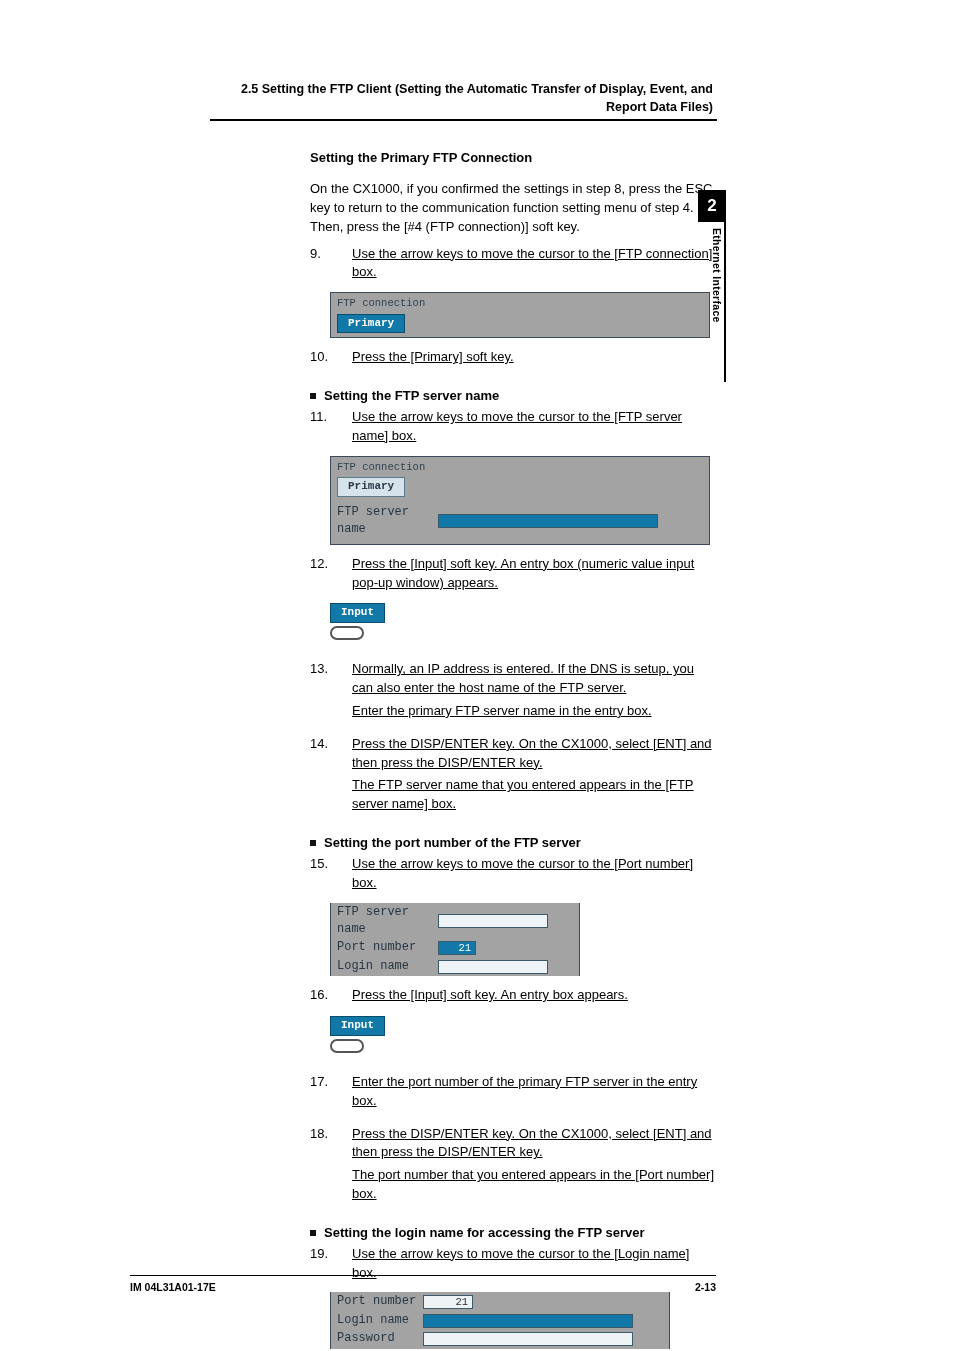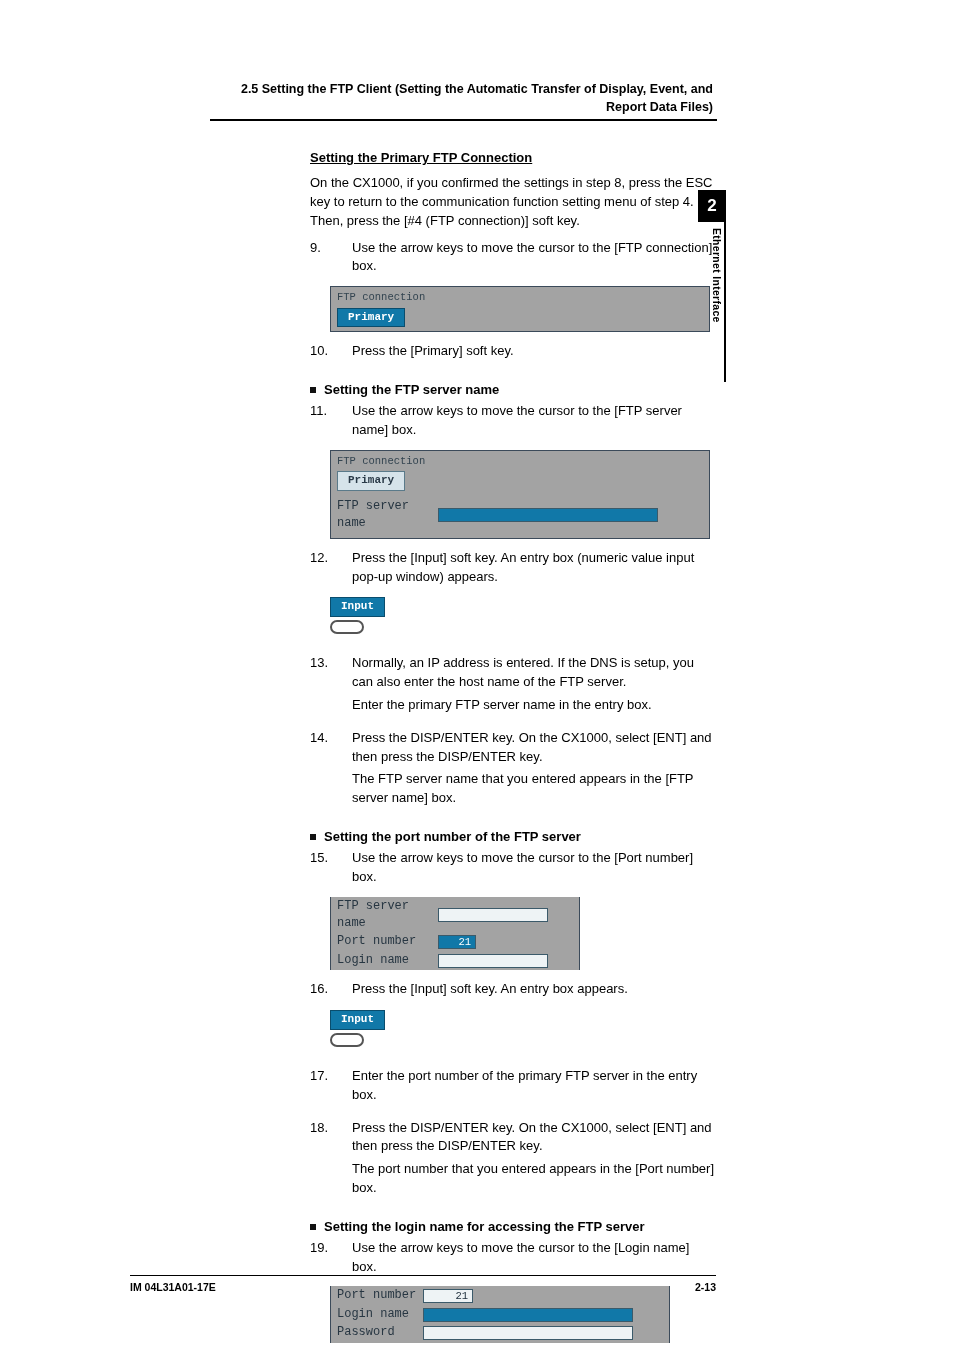--- a/index.html
+++ b/index.html
@@ -26,29 +26,29 @@
     font-weight: bold;
     font-size: 12.5px;
     display: block;
     text-align: right;
     padding-right: 4px;
   }
   .content {
     margin-left: 180px;
     max-width: 540px;
   }
-  .h-sub { font-weight: bold; margin-bottom: 6px; text-decoration: underline; }
+  .h-sub { font-weight: bold; margin-bottom: 12px; }
   .h-bullet { font-weight: bold; margin-top: 16px; margin-bottom: 2px; }
   .bullet-dot { display: inline-block; width: 6px; height: 6px; background:#111; margin-right:8px; vertical-align:1px;}
   .para { margin-bottom: 8px; }
   ol.steps { list-style: none; margin: 0; padding: 0; }
   .step { display: flex; gap: 16px; margin-bottom: 6px; }
   .step-num { width: 26px; text-align: left; flex-shrink: 0; }
   .step-body { flex: 1 1 auto; }
-  .step-body p { margin-bottom: 4px; }
+  .step-body p { margin-bottom: 4px; text-decoration: underline; }
   .fig-wrap { margin: 6px 0 10px 20px; }
 
   
   .lcd-box {
     border: 1px solid #3b4a5a;
     background: #a3a3a3;
     padding: 3px 6px 4px 6px;
     font-family: "Courier New", monospace;
     font-size: 11px;
     color: #2a3a48;

